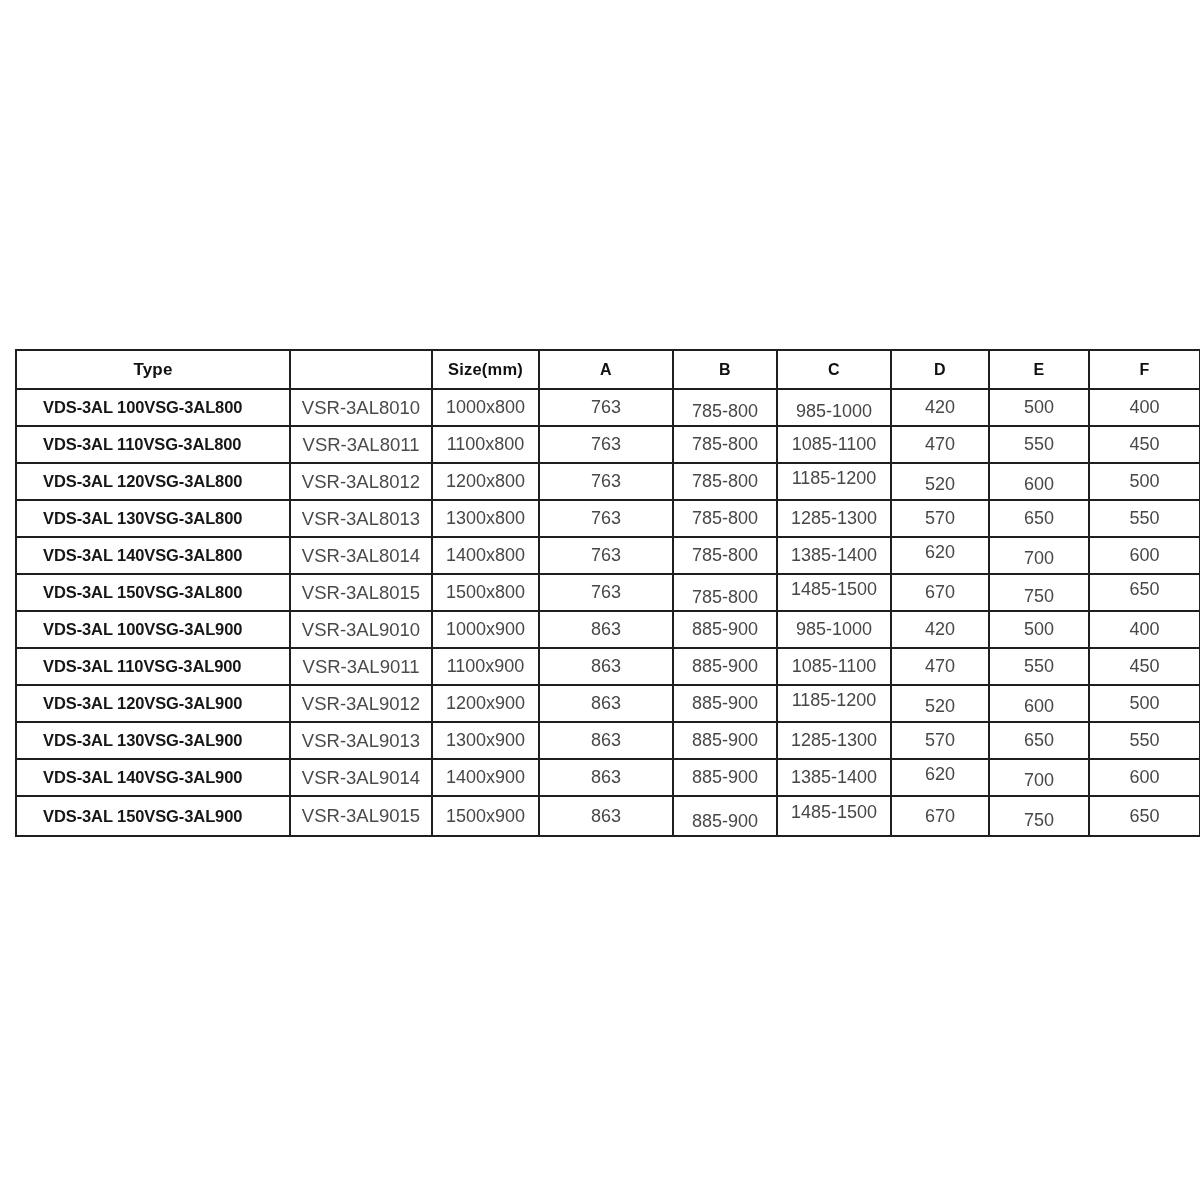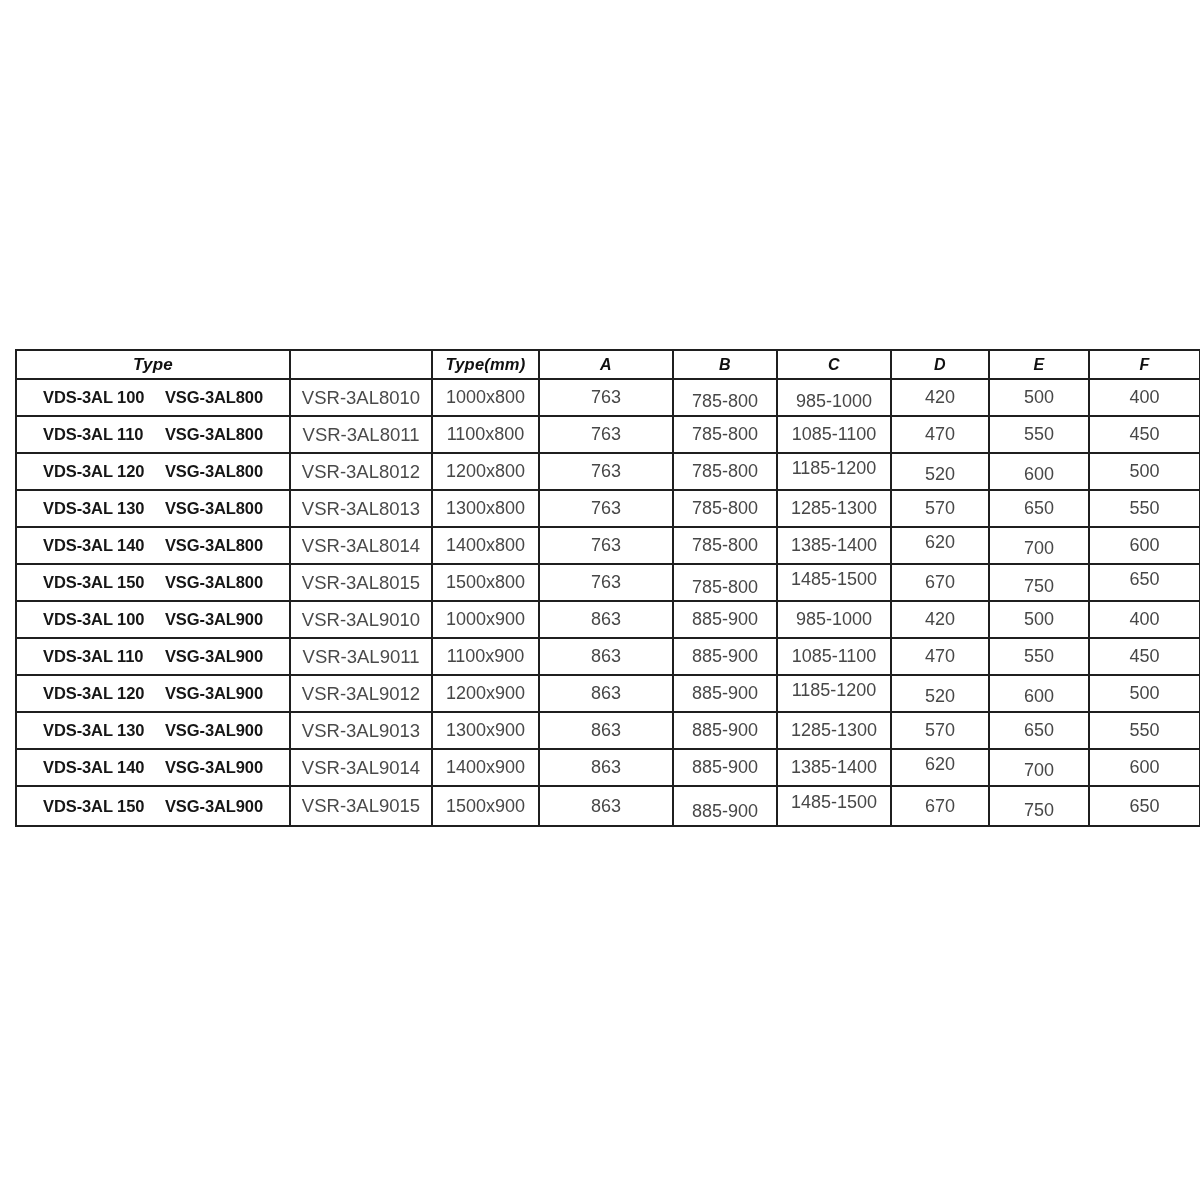--- a/index.html
+++ b/index.html
@@ -27,36 +27,35 @@
   }
   table.spec th, table.spec td {
     border: 2px solid #1f1f1f;
     padding: 0;
     text-align: center;
     vertical-align: middle;
     overflow: hidden;
     white-space: nowrap;
     position: relative;
   }
-  thead tr { height: 29px; font-style: italic; }
+  thead tr { height: 39px; }
   tbody tr { height: 37px; }
   tbody tr:last-child { height: 40px; }
 
   th {
     font-weight: bold;
     font-size: 16px;
     color: #101010;
     letter-spacing: 0.2px;
   }
   th.size-h { font-size: 16.5px; }
   th.type-h { font-size: 17px; }
 
   .type-inner {
     display: flex;
-    justify-content: space-between;
     align-items: center;
     padding: 0 26px;
   }
   .type-part {
     font-weight: bold;
     font-size: 16.5px;
     color: #161616;
     letter-spacing: -0.1px;
   }
   td.val {
@@ -99,21 +98,21 @@
       <col style="width:104px">
       <col style="width:114px">
       <col style="width:98px">
       <col style="width:100px">
       <col style="width:111px">
     </colgroup>
     <thead>
       <tr>
         <th class="type-h">Type</th>
         <th></th>
-        <th class="size-h">Type(mm)</th>
+        <th class="size-h">Size(mm)</th>
         <th>A</th>
         <th>B</th>
         <th>C</th>
         <th>D</th>
         <th>E</th>
         <th>F</th>
       </tr>
     </thead>
     <tbody>
       <tr>

